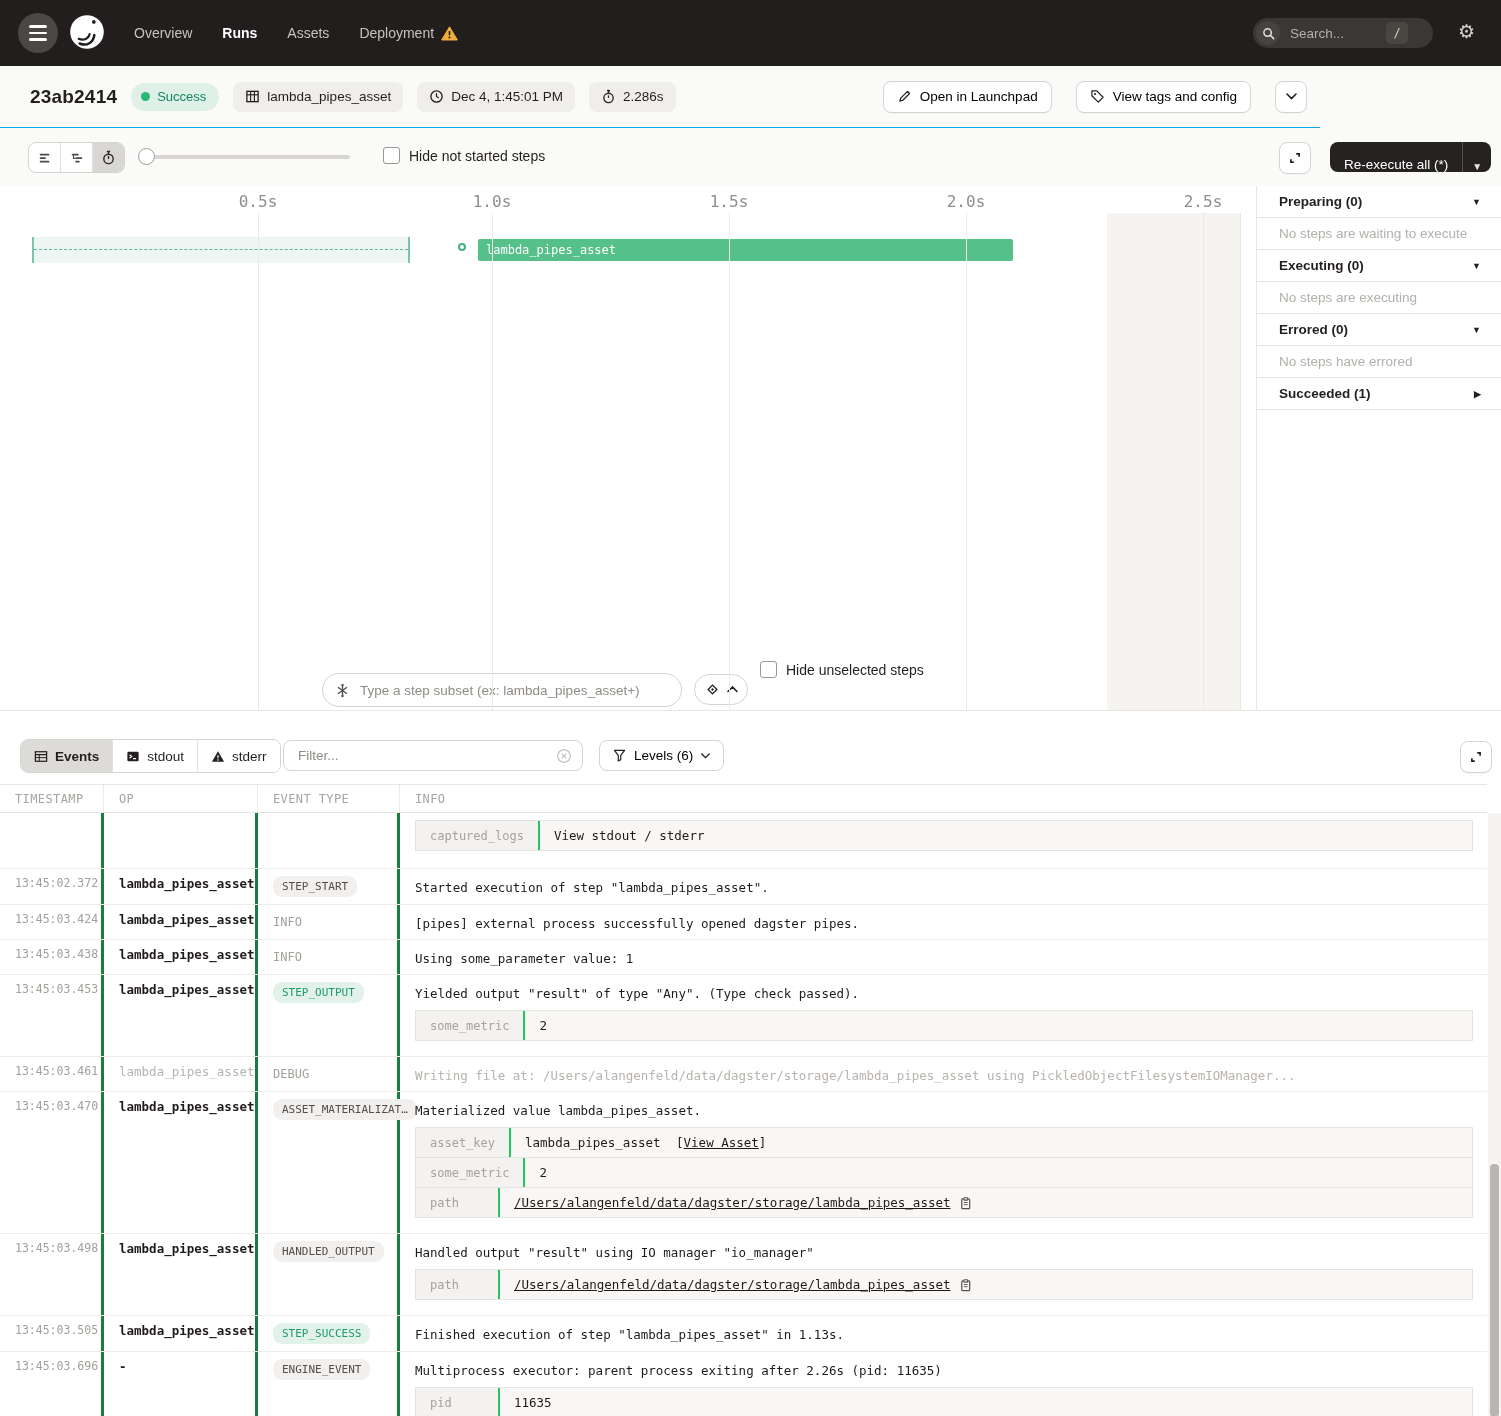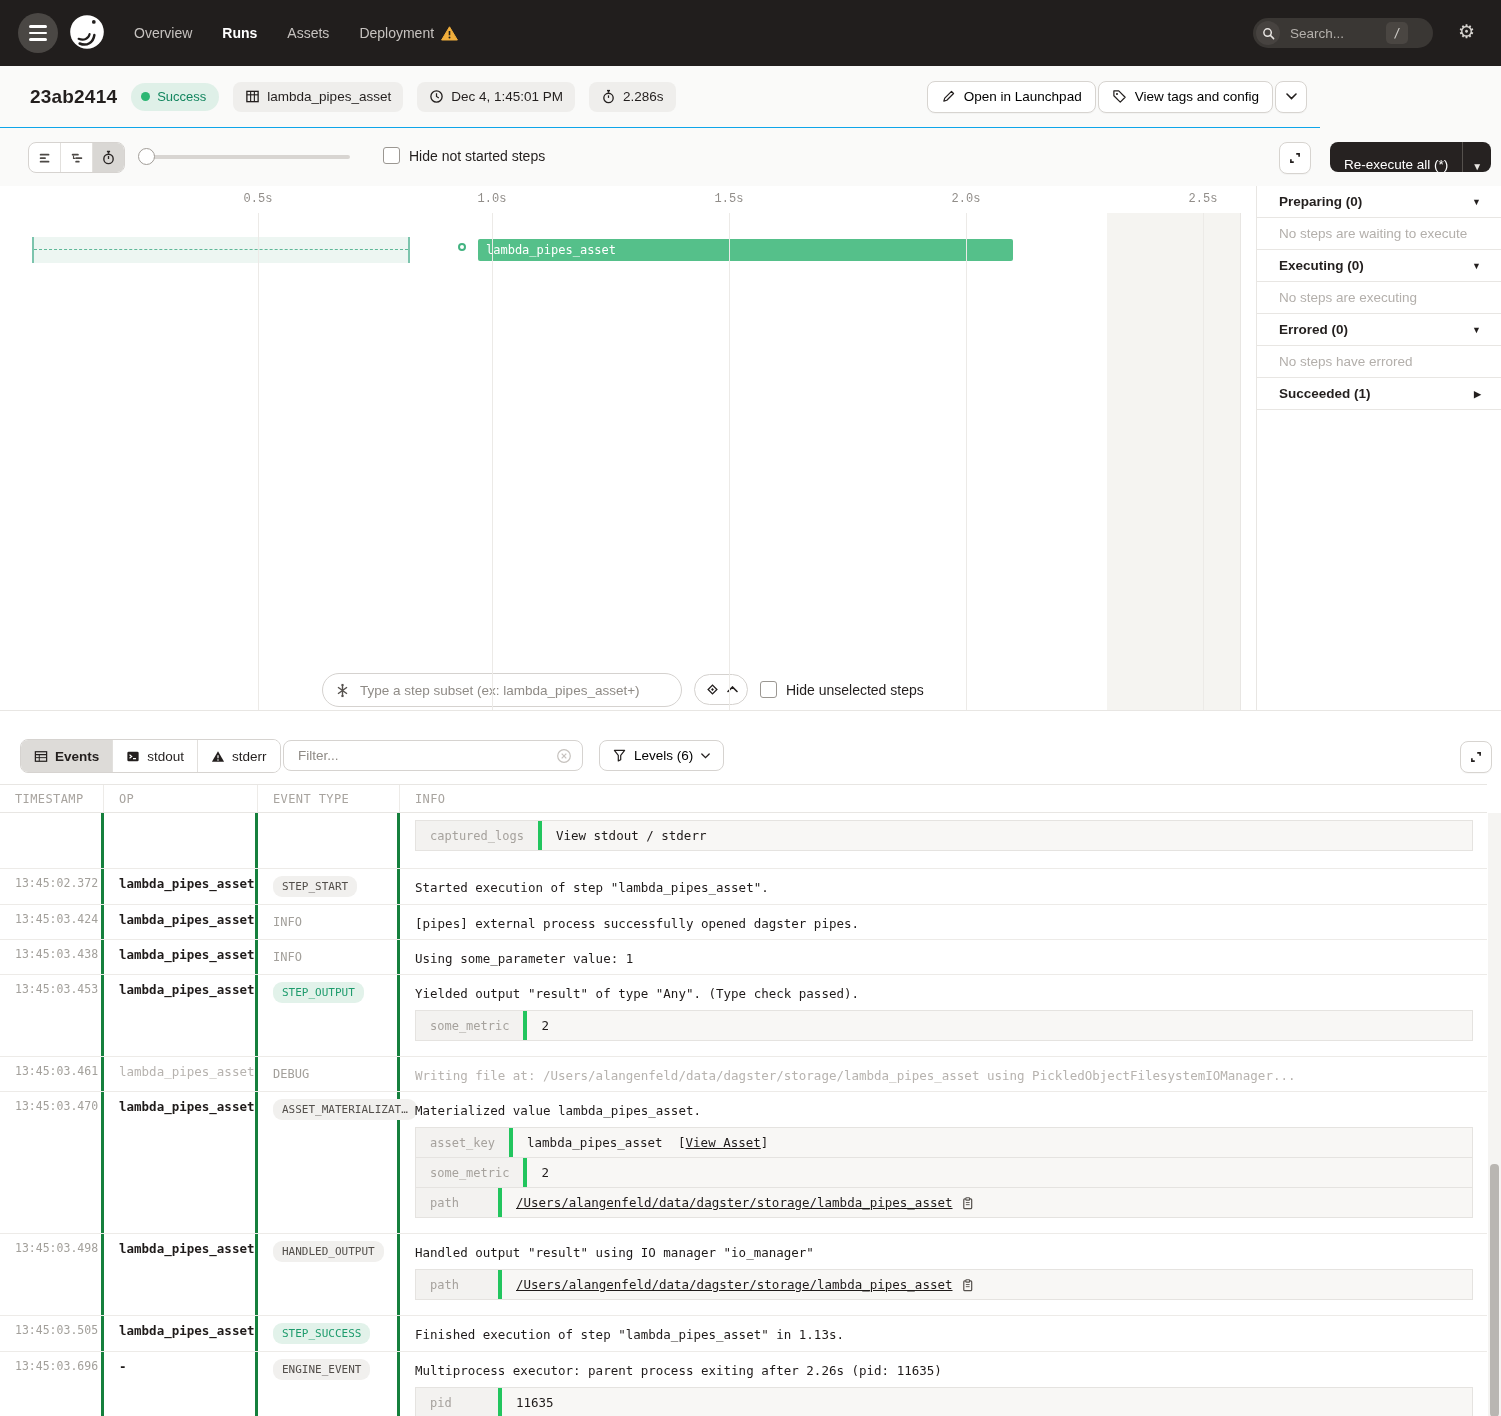--- a/index.html
+++ b/index.html
@@ -22,21 +22,21 @@
   .search input::placeholder{color:#b5b1ad;}
   .slashkey{width:22px;height:22px;border-radius:5px;background:#4a4642;color:#cfccc8;font-size:12px;display:flex;align-items:center;justify-content:center;margin-left:2px;}
   .gear{position:absolute;left:1458px;top:20px;font-size:19px;color:#d6d3cf;cursor:pointer;}
 
   
   .runheader{position:absolute;left:0;top:66px;width:1320px;height:62px;border-bottom:1px solid #0ea5e9;display:flex;align-items:center;padding:0 13px 0 30px;box-sizing:border-box;gap:14px;background:#fafaf9;}
   .runid{font-size:19px;font-weight:700;letter-spacing:.2px;}
   .statusbadge{display:flex;align-items:center;gap:7px;background:#dff0e8;border-radius:14px;height:28px;padding:0 13px 0 10px;font-size:13px;color:#13865f;}
   .statusbadge .dot{width:9px;height:9px;border-radius:50%;background:#2cb673;}
   .chip{display:flex;align-items:center;gap:7px;background:#efeeec;border-radius:8px;height:30px;padding:0 12px;font-size:13.5px;color:#231f1e;}
-  .hdrbtns{margin-left:auto;display:flex;gap:2px;align-items:flex-end;}
+  .hdrbtns{margin-left:auto;display:flex;gap:24px;align-items:flex-end;}
   .btn{display:flex;align-items:center;gap:8px;background:#fff;border:1px solid #d7d4d0;border-radius:8px;height:32px;padding:0 13px;font-size:13.5px;cursor:pointer;box-shadow:0 1px 1px rgba(0,0,0,.03);box-sizing:border-box;}
   .iconbtn{width:32px;justify-content:center;padding:0;}
 
   
   .gtoolbar{position:absolute;left:0;top:128px;width:1501px;height:58px;padding-left:23px;}
   .segmented{position:absolute;left:28px;top:14px;display:flex;border:1px solid #d6d3d0;border-radius:8px;background:#fff;overflow:hidden;}
   .segbtn{width:31px;height:29px;display:flex;align-items:center;justify-content:center;cursor:pointer;border-right:1px solid #e2e0dd;}
   .segbtn:last-child{border-right:none;}
   .segbtn.active{background:#d9d7d4;}
   .slider{position:absolute;left:140px;top:27px;width:210px;height:4px;border-radius:2px;background:#d8d5d2;}
@@ -45,33 +45,33 @@
   .checkbox{width:17px;height:17px;border:1.5px solid #9b9792;border-radius:3px;background:#fff;box-sizing:border-box;cursor:pointer;}
   .hidenotstarted{position:absolute;left:383px;top:19px;}
   .gexpand{position:absolute;left:1279px;top:14px;}
   .reexec{position:absolute;left:1322px;top:14px;height:30px;background:#262221;border-radius:8px;display:flex;align-items:flex-end;color:#fff;font-size:13.5px;cursor:pointer;margin-left:8px;}
   .reexec .lbl{padding:0 14px;}
   .reexec .sep{width:1px;height:30px;background:#55514d;}
   .reexec .car{padding:0 9px;font-size:10px;color:#e8e5e2;}
 
   
   .axis{position:absolute;left:0;top:186px;width:1256px;height:27px;border-bottom:1px solid #e8e6e3;background:#fff;}
-  .ticklabel{position:absolute;top:6px;width:60px;margin-left:-30px;text-align:center;font-size:12px;color:#918d89;font-family:Liberation Mono, monospace;}
+  .ticklabel{position:absolute;top:6px;width:60px;margin-left:-30px;text-align:center;font-size:16px;color:#918d89;}
   .chart{position:absolute;left:0;top:213px;width:1256px;height:497px;background:#fff;border-bottom:1px solid #e8e6e3;overflow:hidden;}
   .gridline{position:absolute;top:0;bottom:0;width:1px;background:#eceae7;}
   .overlay{position:absolute;top:0;bottom:0;background:#f5f4f1;border-right:1px solid #e8e6e3;}
   .waitbox{position:absolute;top:24px;height:26px;background:#edf6f2;border-left:2px solid #7cc4ad;border-right:2px solid #7cc4ad;box-sizing:border-box;}
   .waitbox i{position:absolute;left:0;right:0;top:12px;border-top:1.5px dashed #5fb898;}
   .gmarker{position:absolute;top:30px;width:8px;height:8px;border:2px solid #43b381;border-radius:50%;background:#fff;box-sizing:border-box;}
   .gbar{position:absolute;top:26px;height:22px;border-radius:2px;display:flex;align-items:center;color:#fff;font-size:12px;padding-left:8px;box-sizing:border-box;cursor:pointer;}
   .subsetinput{position:absolute;left:322px;top:460px;width:360px;height:34px;border:1px solid #d5d2cf;border-radius:17px;background:#fff;display:flex;align-items:center;padding:0 12px;box-sizing:border-box;gap:8px;}
   .subsetinput input{flex:1;border:none;outline:none;font-size:13.5px;color:#231f1e;background:transparent;font-family:"Liberation Sans",sans-serif;}
   .subsetinput input::placeholder{color:#8f8b86;}
   .layersbtn{position:absolute;left:694px;top:461px;width:54px;height:31px;border:1px solid #d5d2cf;border-radius:16px;background:#fff;display:flex;align-items:center;justify-content:center;gap:7px;cursor:pointer;box-sizing:border-box;}
-  .hideunselected{position:absolute;left:760px;top:468px;}
+  .hideunselected{position:absolute;left:760px;top:448px;}
 
   
   .rightpanel{position:absolute;left:1256px;top:186px;width:245px;height:524px;border-left:1px solid #e8e6e3;background:#fff;box-sizing:border-box;}
   .sechdr{height:31px;border-bottom:1px solid #e8e6e3;display:flex;align-items:center;justify-content:space-between;padding:0 20px 0 22px;font-size:13.5px;font-weight:700;cursor:pointer;}
   .sechdr .caret{font-size:9px;color:#231f1e;}
   .secbody{height:31px;border-bottom:1px solid #e8e6e3;display:flex;align-items:center;padding-left:22px;font-size:13.5px;color:#b3afab;}
 
   
   .events{position:absolute;left:0;top:710px;width:1501px;height:706px;background:#fff;border-top:1px solid #e8e6e3;}
   .etoolbar{position:absolute;left:0;top:28px;width:1501px;height:34px;}
@@ -97,21 +97,21 @@
   .trow.muted .c-op{color:#b7b3af;font-weight:400;}
   .et-plain{font-size:12px;color:#a3a09b;}
   .badge{display:inline-block;font-size:11px;padding:4px 9px;border-radius:9px;white-space:nowrap;}
   .badge-gray{background:#f1f0ee;color:#524e4a;}
   .badge-success{background:#e2f2ea;color:#1d9b6c;}
   .msg{font-size:12.5px;color:#1f1b1a;line-height:17px;padding-top:3px;}
   .trow.muted .msg{color:#b7b3af;}
   .metatable{border:1px solid #e5e3e0;background:#f8f7f5;margin:8px 0 8px 0;}
   .metarow{display:flex;border-bottom:1px solid #e5e3e0;min-height:29px;align-items:stretch;}
   .metarow:last-child{border-bottom:none;}
-  .metakey{min-width:54px;display:flex;align-items:center;padding:4px 14px;color:#a6a29d;font-size:12px;border-right:4px solid #22c55e;background:#f3f2f0;}
+  .metakey{min-width:54px;display:flex;align-items:center;padding:4px 14px;color:#a6a29d;font-size:12px;border-right:2px solid #22c55e;background:#f3f2f0;}
   .metaval{display:flex;align-items:center;gap:8px;padding:4px 14px;font-size:12.5px;color:#1f1b1a;}
   .metaval a{color:#1f1b1a;text-decoration:underline;cursor:pointer;}
   .scrolltrack{position:absolute;left:1488px;top:102px;bottom:0;width:13px;background:#f5f4f2;}
   .scrollthumb{position:absolute;left:2px;width:9px;border-radius:4px;background:#b9b6b2;top:351px;bottom:0;cursor:pointer;}
 </style>
 </head>
 <body>
 
 <div class="topnav">
   <div class="hamburger">

